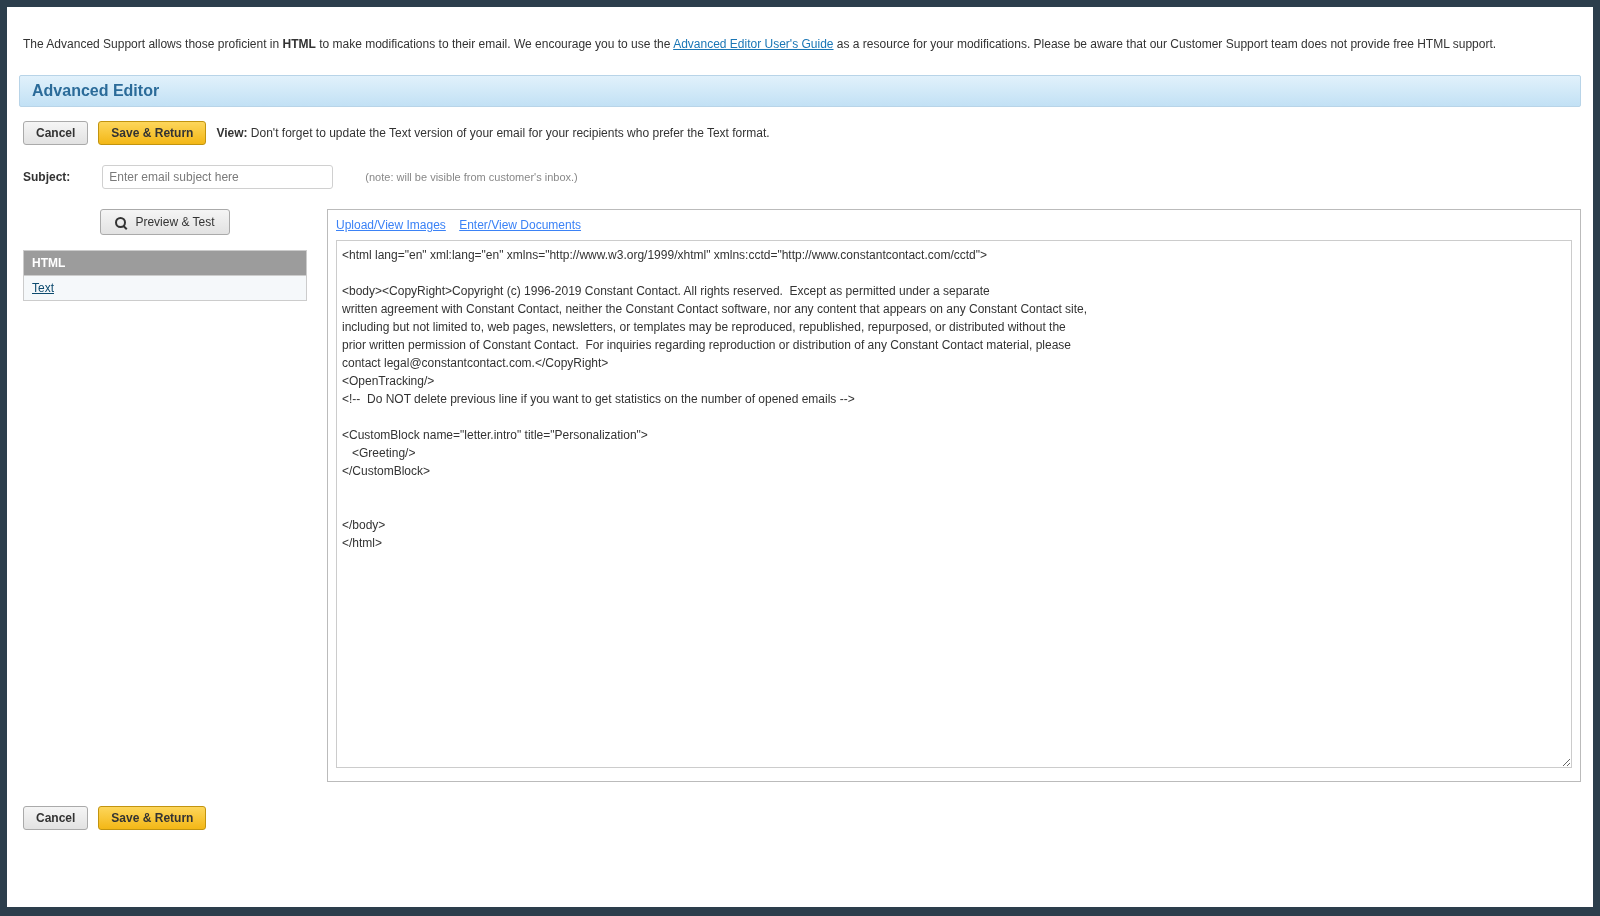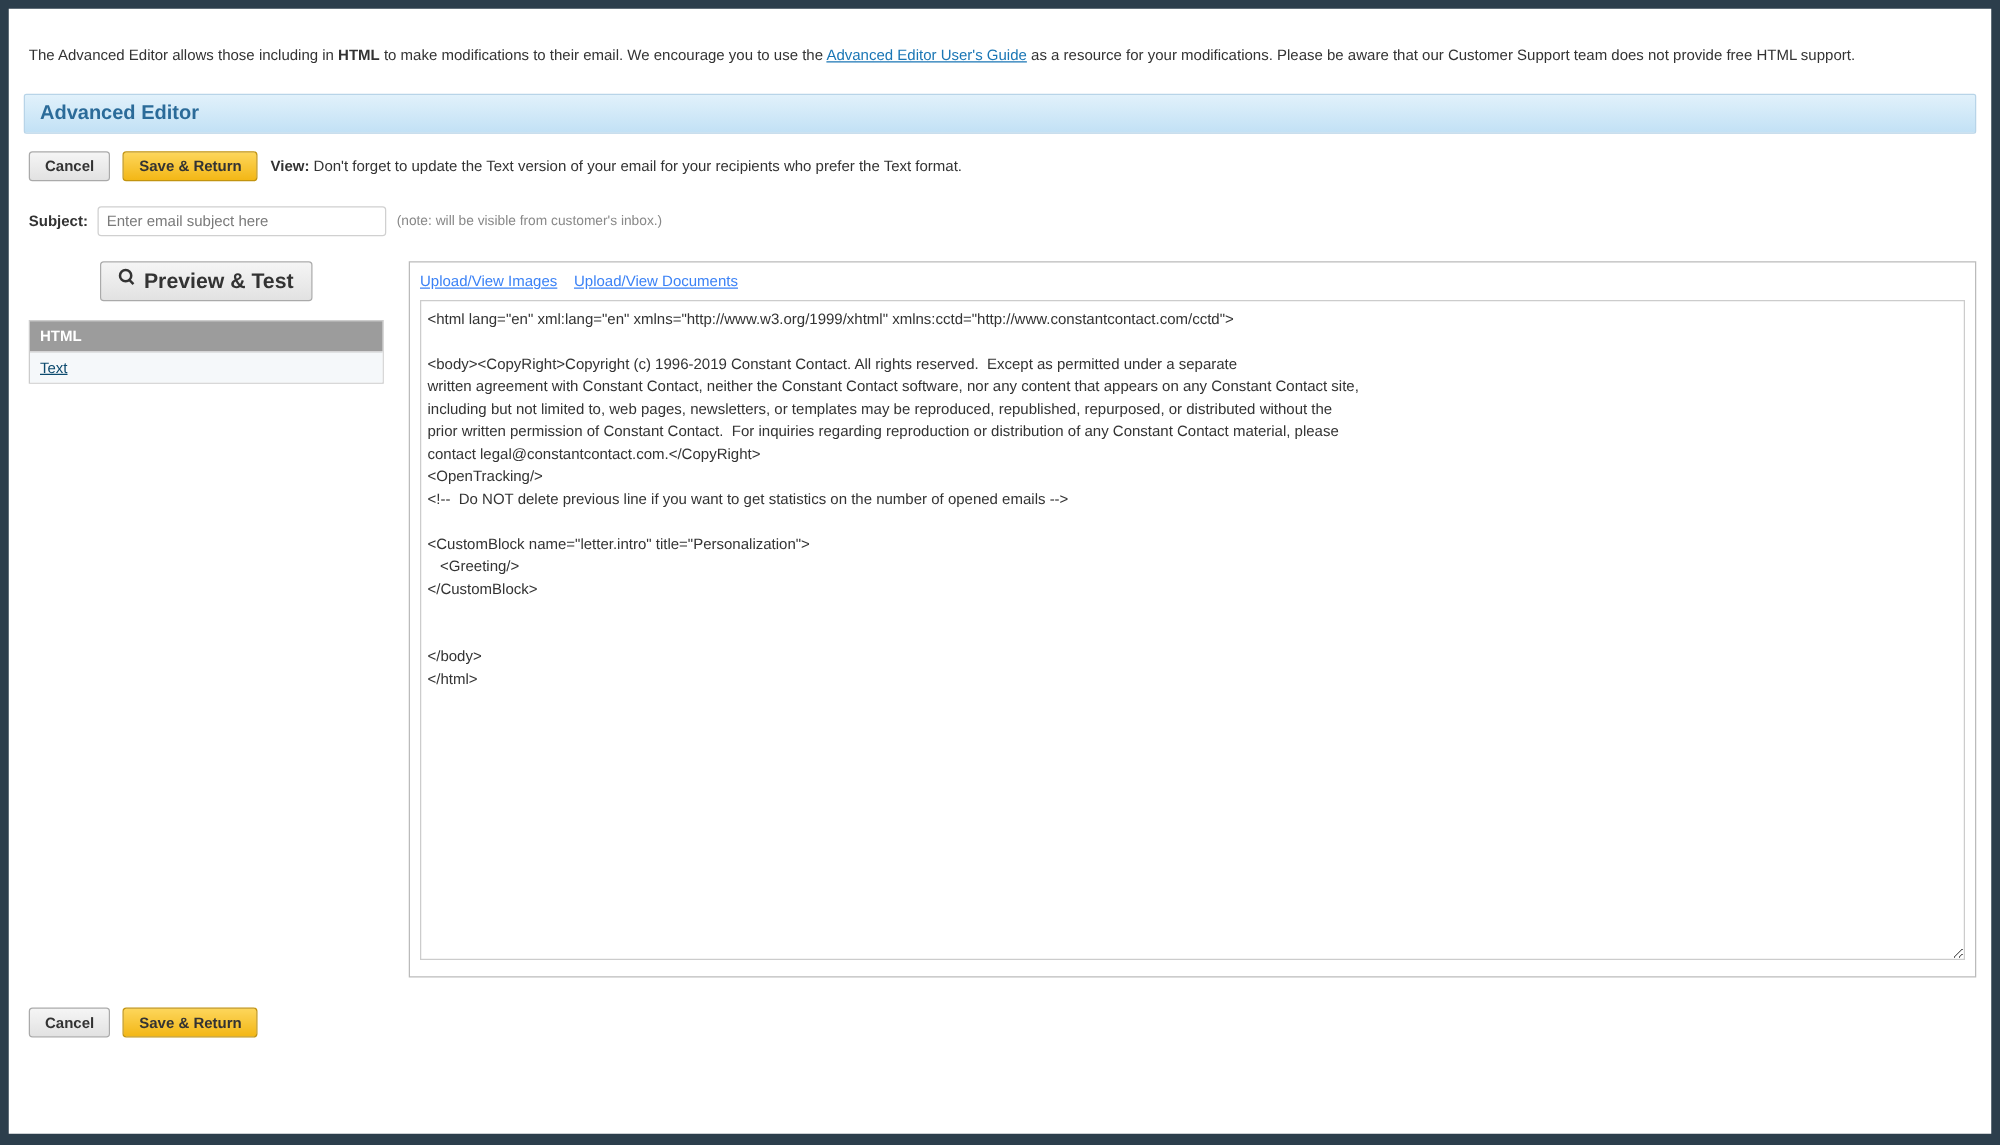--- a/index.html
+++ b/index.html
@@ -69,21 +69,21 @@
     .note-text {
       font-size: 12px;
       color: #333;
     }
     .note-text strong {
       font-weight: bold;
     }
     .subject-row {
       display: flex;
       align-items: center;
-      gap: 8px;
+      gap: 32px;
       margin-top: 20px;
       margin-left: 4px;
       margin-bottom: 20px;
     }
     .subject-row label {
       font-weight: bold;
       font-size: 12px;
       color: #333;
     }
     .subject-row input {
@@ -110,27 +110,27 @@
       width: 284px;
       flex-shrink: 0;
       margin-left: 4px;
     }
     .preview-btn-wrap {
       text-align: center;
       margin-bottom: 15px;
     }
     .preview-btn {
       display: inline-flex;
-      align-items: flex-start;
+      align-items: flex-end;
       gap: 8px;
       border: 1px solid #aaa;
       border-radius: 3px;
       padding: 5px 14px;
-      font-size: 17px;
-      font-weight: bold;
+      font-size: 12px;
+      font-weight: normal;
       cursor: pointer;
       background: linear-gradient(#f5f5f5, #e2e2e2);
       color: #333;
     }
     .tab-list {
       border: 1px solid #ccc;
     }
     .tab-item {
       padding: 5px 8px;
       font-size: 12px;
@@ -212,21 +212,21 @@
       bottom: -1px;
       right: 1px;
     }
   </style>
 </head>
 <body>
 
 <div class="page-wrapper">
 
   <div class="intro-text">
-    <span>The Advanced Editor allows those including in </span><strong>HTML</strong><span> to make modifications to their email. We encourage you to use the </span><a href="#">Advanced Editor User's Guide</a><span> as a resource for your modifications. Please be aware that our Customer Support team does not provide free HTML support.</span>
+    <span>The Advanced Support allows those proficient in </span><strong>HTML</strong><span> to make modifications to their email. We encourage you to use the </span><a href="#">Advanced Editor User's Guide</a><span> as a resource for your modifications. Please be aware that our Customer Support team does not provide free HTML support.</span>
   </div>
 
   <div class="editor-header">
     <h2>Advanced Editor</h2>
   </div>
 
   <div class="action-row">
     <button class="btn">Cancel</button>
     <button class="btn btn-primary">Save &amp; Return</button>
     <span class="note-text">
@@ -252,21 +252,21 @@
         <div class="tab-item active">HTML</div>
         <div class="tab-item inactive">
           <a href="#">Text</a>
         </div>
       </div>
     </div>
 
     <div class="right-col">
       <div class="upload-links">
         <a href="#">Upload/View Images</a>
-        <a href="#">Upload/View Documents</a>
+        <a href="#">Enter/View Documents</a>
       </div>
       <textarea class="code-area" style="">&lt;html lang="en" xml:lang="en" xmlns="http://www.w3.org/1999/xhtml" xmlns:cctd="http://www.constantcontact.com/cctd"&gt;
 
 &lt;body&gt;&lt;CopyRight&gt;Copyright (c) 1996-2019 Constant Contact. All rights reserved.  Except as permitted under a separate
 written agreement with Constant Contact, neither the Constant Contact software, nor any content that appears on any Constant Contact site,
 including but not limited to, web pages, newsletters, or templates may be reproduced, republished, repurposed, or distributed without the
 prior written permission of Constant Contact.  For inquiries regarding reproduction or distribution of any Constant Contact material, please
 contact legal@constantcontact.com.&lt;/CopyRight&gt;
 &lt;OpenTracking/&gt;
 &lt;!--  Do NOT delete previous line if you want to get statistics on the number of opened emails --&gt;

